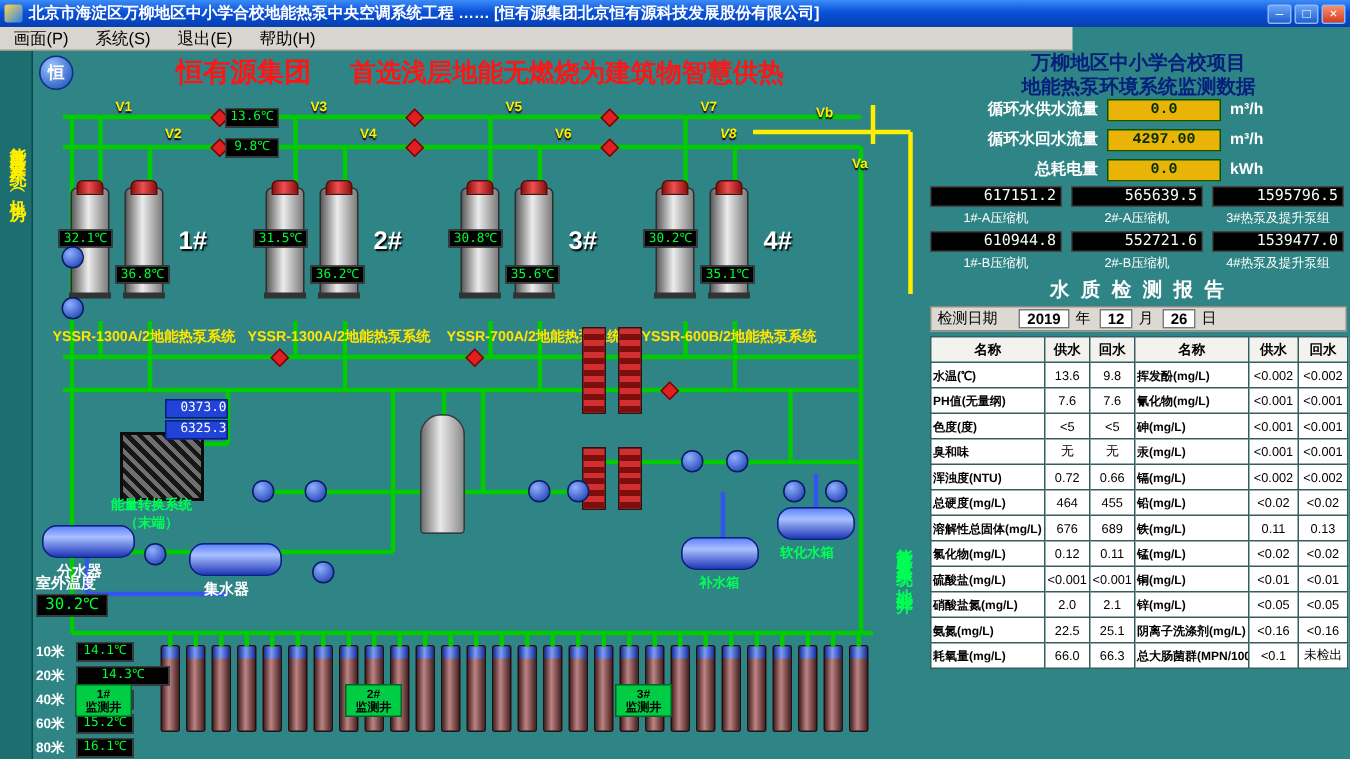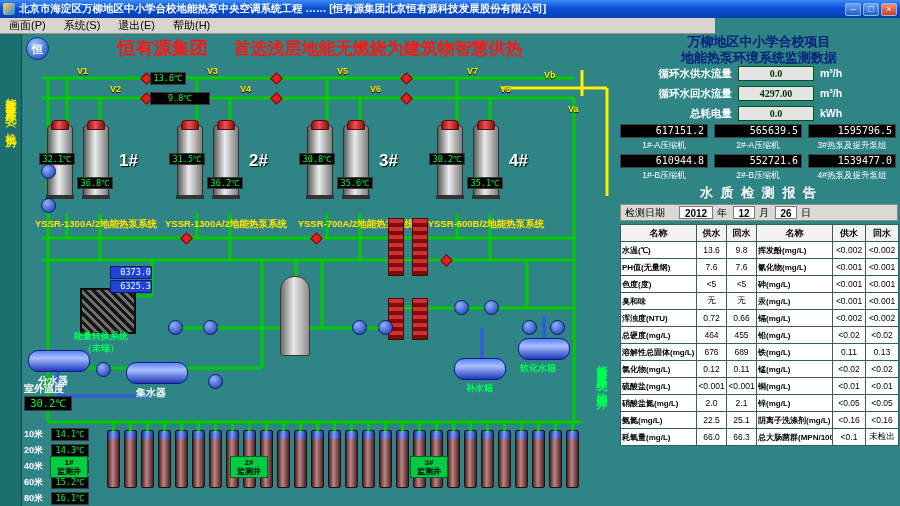--- a/index.html
+++ b/index.html
@@ -74,22 +74,22 @@
   .well::after { content:""; position:absolute; left:4px; top:-8px; width:3px; height:8px; background:#00cc00; }
   .wg { position:absolute; width:38px; background:#00cc44; border:1px solid #046424; color:#000;
     font-size:8px; font-weight:bold; text-align:center; line-height:9px; padding:1px 0; z-index:6; }
   #rightvlabel { position:absolute; left:572px; top:290px; display:flex; flex-direction:column; align-items:center; gap:6px; z-index:4; }
   #rightvlabel .vspan { color:#00ff55; }
 
   
   #panel { position:absolute; left:618px; top:66px; width:282px; height:440px; }
   .flowrow { position:absolute; left:0; width:282px; height:16px; }
   .flabel { position:absolute; left:2px; width:112px; color:#fff; font-size:10.5px; font-weight:bold; text-align:right; line-height:15px; }
-  .gdisp { position:absolute; left:120px; width:76px; height:15px; background:#e5e5e5; border:1px solid #035703;
-    color:#012f01; font-size:10px; font-weight:bold; text-align:center; line-height:13px; font-family:Liberation Serif, serif; }
+  .gdisp { position:absolute; left:120px; width:76px; height:15px; background:#eab308; border:1px solid #035703;
+    color:#012f01; font-size:10px; font-weight:bold; text-align:center; line-height:13px; font-family:Liberation Mono, monospace; }
   .funit { position:absolute; left:202px; color:#fff; font-size:10.5px; font-weight:bold; line-height:15px; }
   .mbox { position:absolute; width:88px; height:14px; background:#000; border:1px solid #444; color:#f2fff2;
     font-family:"DejaVu Sans Mono", monospace; font-size:10px; line-height:12px; text-align:right; padding-right:3px; }
   .mlabel { position:absolute; width:88px; color:#fff; font-size:8.5px; text-align:center; line-height:11px; }
   #reporttitle { position:absolute; left:0; top:118px; width:282px; text-align:center; color:#fff; font-size:13px; font-weight:bold; letter-spacing:2px; }
   #daterow { position:absolute; left:2px; top:138px; width:278px; height:17px; background:#dcd9d2; border:1px solid #8f8c84; font-size:10px; color:#000; }
   #daterow span { position:absolute; line-height:15px; }
   .datebox { background:#fff; border:1px solid #7a7a7a; text-align:center; font-weight:bold; }
   #wqt { position:absolute; left:2px; top:158px; width:278px; border-collapse:collapse; background:#fff; table-layout:fixed; }
   #wqt th, #wqt td { border:1px solid #335f5f; padding:0 1px; height:17px; overflow:hidden; white-space:nowrap; color:#000; }
@@ -208,39 +208,39 @@
     <div class="btank" style="left:6px;top:284px;width:62px"></div>
     <div class="wlabel" style="left:16px;top:308px">分水器</div>
     <div class="btank" style="left:104px;top:296px;width:62px"></div>
     <div class="wlabel" style="left:114px;top:320px">集水器</div>
     <div class="btank" style="left:496px;top:272px;width:52px"></div>
     <div class="glabel" style="left:498px;top:296px">软化水箱</div>
     <div class="btank" style="left:432px;top:292px;width:52px"></div>
     <div class="glabel" style="left:444px;top:316px">补水箱</div>
 
     <div class="disp" style="left:128px;top:6px;width:36px;height:13px">13.6℃</div>
-    <div class="disp" style="left:128px;top:26px;width:60px;height:13px">9.8℃</div>
+    <div class="disp" style="left:128px;top:26px;width:36px;height:13px">9.8℃</div>
     <div class="bdisp" style="left:88px;top:200px;width:42px;height:13px">0373.0</div>
     <div class="bdisp" style="left:88px;top:214px;width:42px;height:13px">6325.3</div>
 
     <div class="wlabel" style="left:2px;top:316px">室外温度</div>
     <div class="disp" style="left:2px;top:330px;width:48px;height:15px;font-size:10.5px;line-height:13px">30.2℃</div>
 
     <div id="rightvlabel">
       <span class="vspan">能量采集系统</span>
       <span class="vspan">（地能井）</span>
     </div>
   <div class="vlabel" style="left: 55px; top: 0px;">V1</div>
       <div class="vlabel" style="left: 88px; top: 18px;">V2</div>
       <div class="vlabel" style="left: 185px; top: 0px;">V3</div>
       <div class="vlabel" style="left: 218px; top: 18px;">V4</div>
       <div class="vlabel" style="left: 315px; top: 0px;">V5</div>
       <div class="vlabel" style="left: 348px; top: 18px;">V6</div>
       <div class="vlabel" style="left: 445px; top: 0px;">V7</div>
-      <div class="vlabel" style="left: 478px; top: 18px;">V8</div>
+      <div class="vlabel" style="left: 458px; top: 18px; font-style: italic;">V8</div>
       <div class="vlabel" style="left: 522px; top: 4px;">Vb</div>
       <div class="vlabel" style="left: 546px; top: 38px;">Va</div>
       <div class="pump" style="left: 19px; top: 98px;"></div>
       <div class="pump" style="left: 19px; top: 132px;"></div>
       <div class="pump" style="left: 146px; top: 254px;"></div>
       <div class="pump" style="left: 181px; top: 254px;"></div>
       <div class="pump" style="left: 330px; top: 254px;"></div>
       <div class="pump" style="left: 356px; top: 254px;"></div>
       <div class="pump" style="left: 432px; top: 234px;"></div>
       <div class="pump" style="left: 462px; top: 234px;"></div>
@@ -284,21 +284,21 @@
       <div class="well" style="left: 493px; top: 364px;"></div>
       <div class="well" style="left: 510px; top: 364px;"></div>
       <div class="well" style="left: 527px; top: 364px;"></div>
       <div class="well" style="left: 544px; top: 364px;"></div>
       <div class="dmrow" style="left: 2px; top: 362px;">
         <span class="dm-depth">10米</span>
         <div class="disp" style="left: 27px; top: 0px; width: 38px; height: 13px;">14.1℃</div>
       </div>
       <div class="dmrow" style="left: 2px; top: 378px;">
         <span class="dm-depth">20米</span>
-        <div class="disp" style="left: 27px; top: 0px; width: 38px; height: 13px;">14.3℃</div>
+        <div class="disp" style="left: 27px; top: 0px; width: 62px; height: 13px;">14.3℃</div>
       </div>
       <div class="dmrow" style="left: 2px; top: 394px;">
         <span class="dm-depth">40米</span>
         <div class="disp" style="left: 27px; top: 0px; width: 38px; height: 13px;">14.6℃</div>
       </div>
       <div class="dmrow" style="left: 2px; top: 410px;">
         <span class="dm-depth">60米</span>
         <div class="disp" style="left: 27px; top: 0px; width: 38px; height: 13px;">15.2℃</div>
       </div>
       <div class="dmrow" style="left: 2px; top: 426px;">
@@ -346,21 +346,21 @@
     <span class="mbox" style="left:96px;top:88px">552721.6</span>
     <span class="mbox" style="left:190px;top:88px">1539477.0</span>
     <span class="mlabel" style="left:2px;top:104px">1#-B压缩机</span>
     <span class="mlabel" style="left:96px;top:104px">2#-B压缩机</span>
     <span class="mlabel" style="left:190px;top:104px">4#热泵及提升泵组</span>
 
     <div id="reporttitle">水 质 检 测 报 告</div>
 
     <div id="daterow">
       <span style="left:4px">检测日期</span>
-      <span class="datebox" style="left:58px;width:34px;top:1px;height:13px;line-height:13px">2012</span>
+      <span class="datebox" style="left:58px;width:34px;top:1px;height:13px;line-height:13px">2019</span>
       <span style="left:96px">年</span>
       <span class="datebox" style="left:112px;width:22px;top:1px;height:13px;line-height:13px">12</span>
       <span style="left:138px">月</span>
       <span class="datebox" style="left:154px;width:22px;top:1px;height:13px;line-height:13px">26</span>
       <span style="left:180px">日</span>
     </div>
 
     <table id="wqt">
       <colgroup>
         <col style="width:76px">

